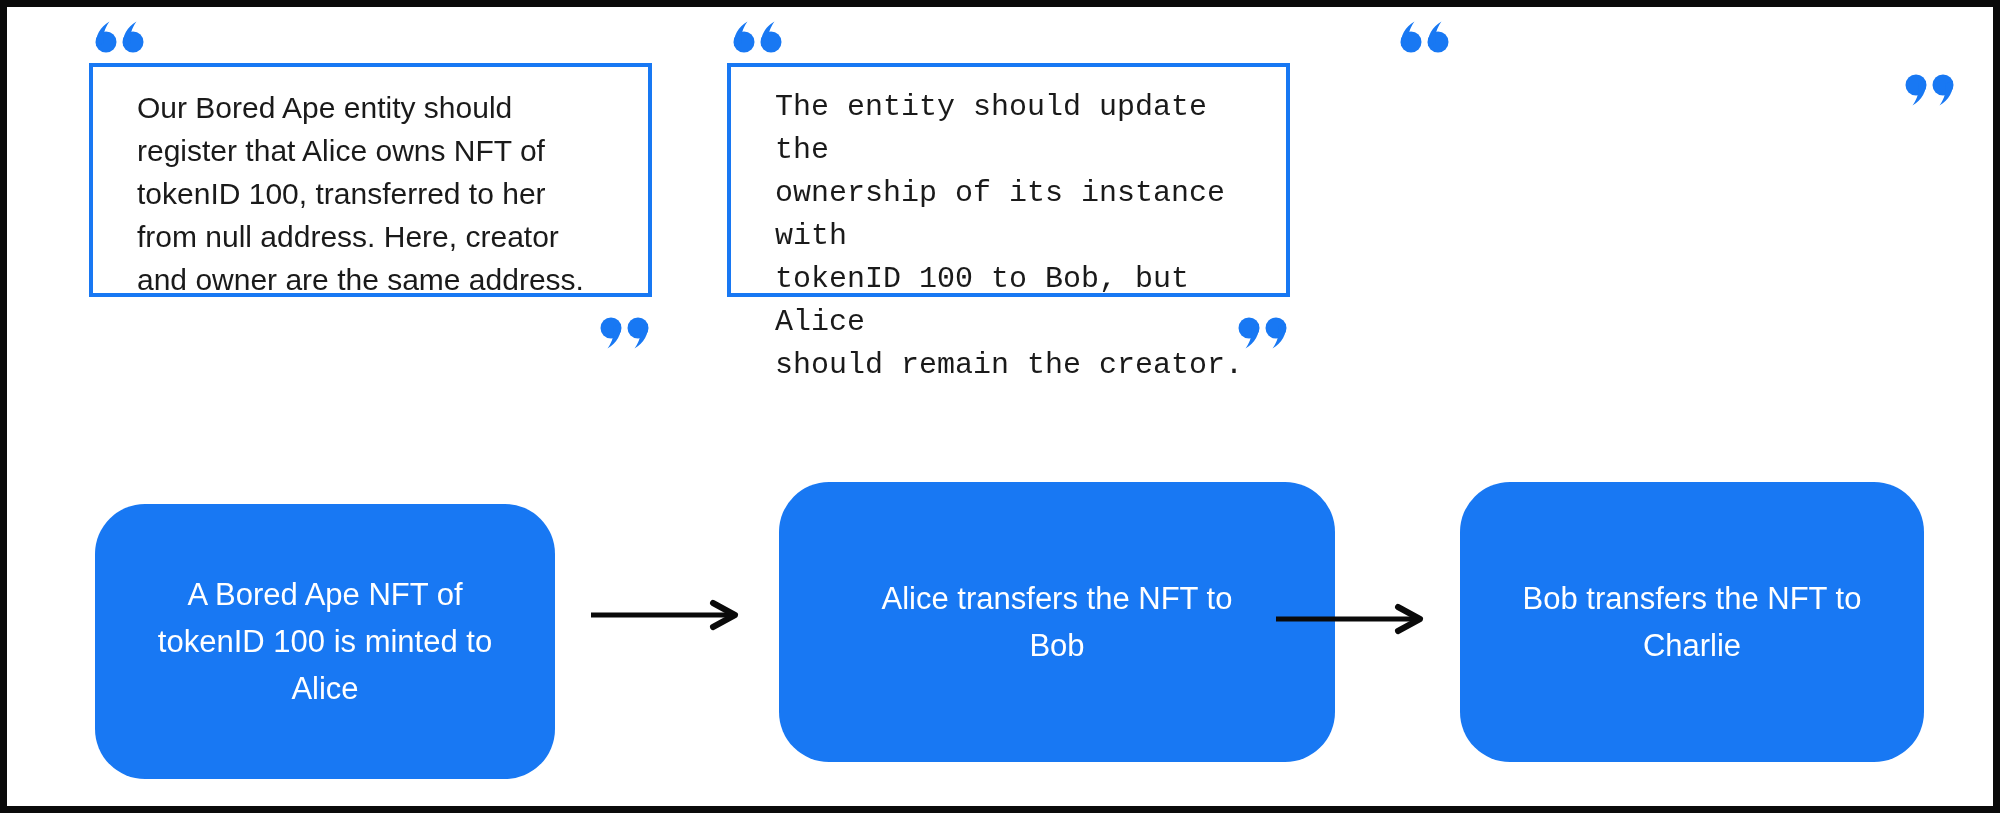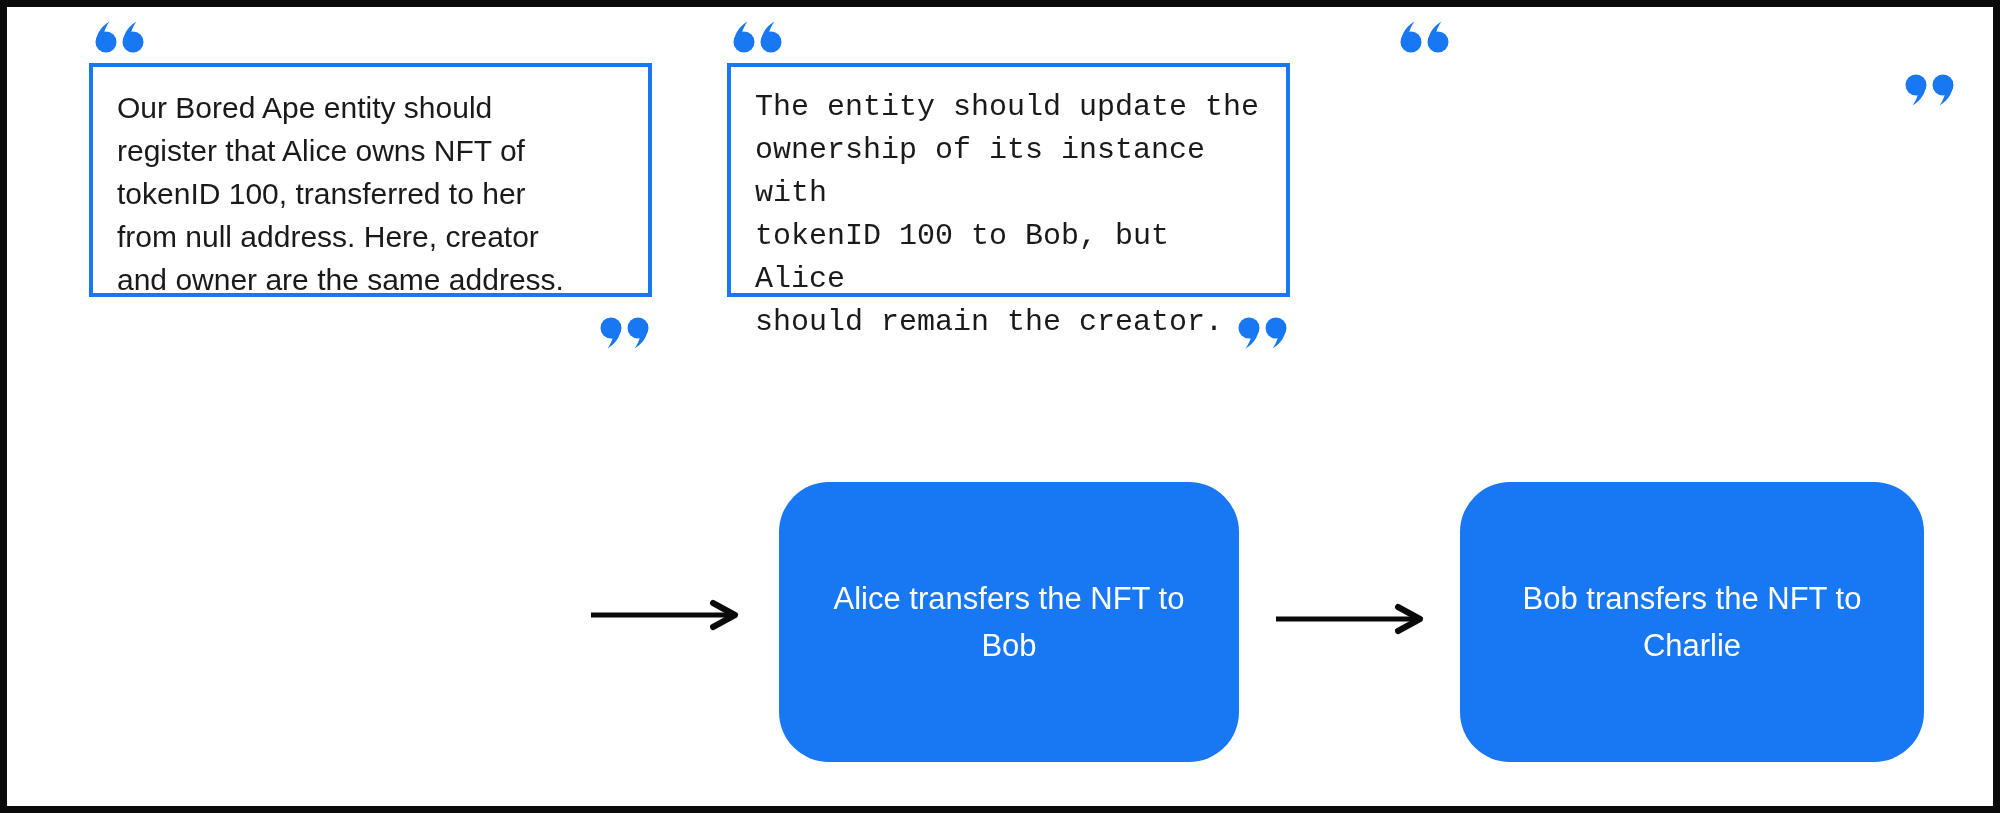--- a/index.html
+++ b/index.html
@@ -33,20 +33,21 @@
     width:563px;height:234px;
     border:4px solid var(--accent);
     background:var(--bg);
     padding:19px 24px 0 24px;
   }
   .quote-text{
     font-size:30px;
     line-height:43px;
     color:var(--quote-text);
     white-space:pre-line;
+    margin-left:20px;
   }
   
   .flow-box{
     position:absolute;
     background:var(--accent);
     border-radius:50px;
     display:flex;
     align-items:center;
     justify-content:center;
     text-align:center;
@@ -151,27 +152,32 @@
           <path d="M21 7 C 21.8 17 17 26 7.5 31.5 C 12.5 24.5 14.3 18 13.8 9.5 Z"></path>
         </g>
         <g transform="translate(27 0)">
           <circle cx="11" cy="11" r="10.5"></circle>
           <path d="M21 7 C 21.8 17 17 26 7.5 31.5 C 12.5 24.5 14.3 18 13.8 9.5 Z"></path>
         </g>
       </g>
     </svg>
   </div>
 
+  <div class="flow-box" style="left:88px;top:497px;width:460px;height:275px;padding:0 42px;">
+    <span class="step-label">A Bored Ape NFT of
+tokenID 100 is minted to
+Alice</span>
+  </div>
 
   <svg class="arrow" style="left:580px;top:591px;" width="165" height="34" viewBox="0 0 165 34">
     <path d="M4 17 H142" stroke="currentColor" stroke-width="5" fill="none"></path>
     <path d="M126 5 L148 17 L126 29" stroke="currentColor" stroke-width="6" fill="none" stroke-linecap="round" stroke-linejoin="round"></path>
   </svg>
 
-  <div class="flow-box" style="left:772px;top:475px;width:460px;height:280px;padding:0 42px;">
+  <div class="flow-box" style="left:772px;top:475px;width:556px;height:280px;padding:0 42px;">
     <span class="step-label">Alice transfers the NFT to
 Bob</span>
   </div>
 
   <svg class="arrow" style="left:1265px;top:595px;" width="165" height="34" viewBox="0 0 165 34">
     <path d="M4 17 H142" stroke="currentColor" stroke-width="5" fill="none"></path>
     <path d="M126 5 L148 17 L126 29" stroke="currentColor" stroke-width="6" fill="none" stroke-linecap="round" stroke-linejoin="round"></path>
   </svg>
 
   <div class="flow-box" style="left:1453px;top:475px;width:464px;height:280px;padding:0 60px;">

